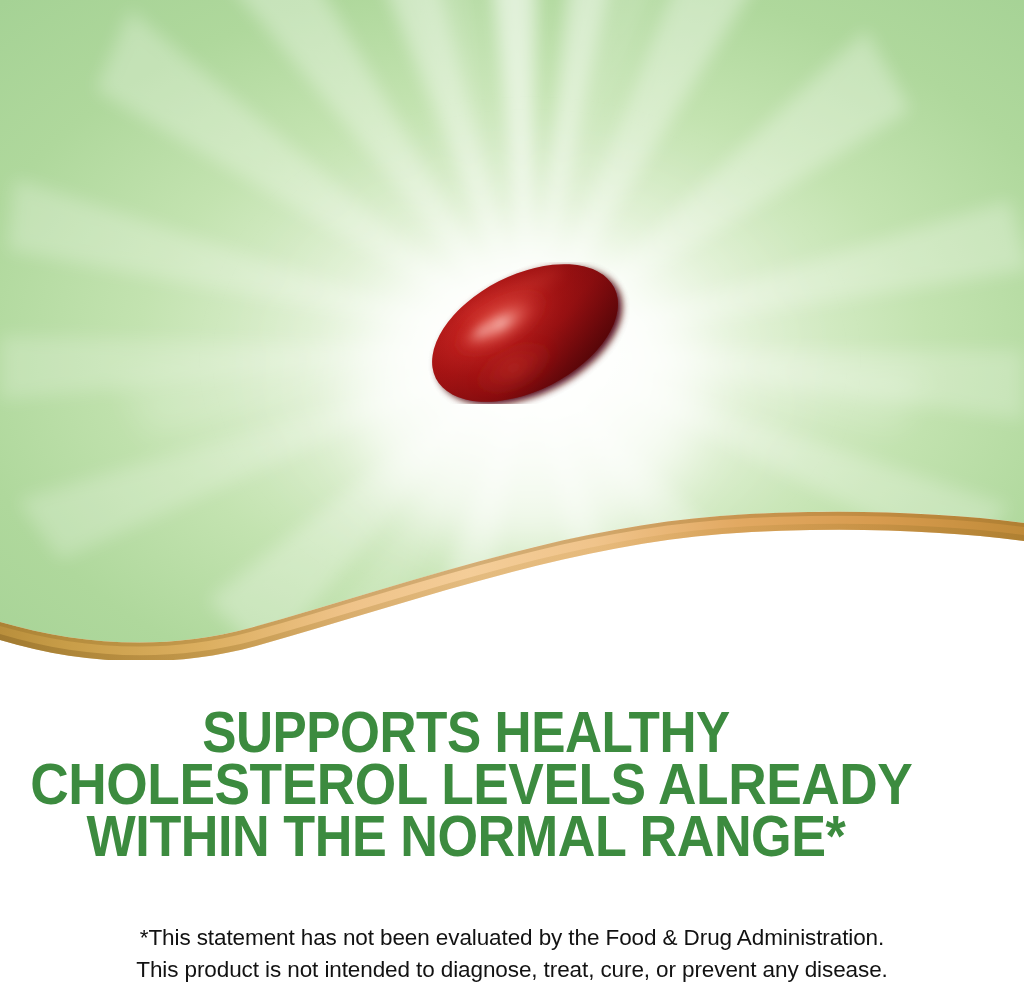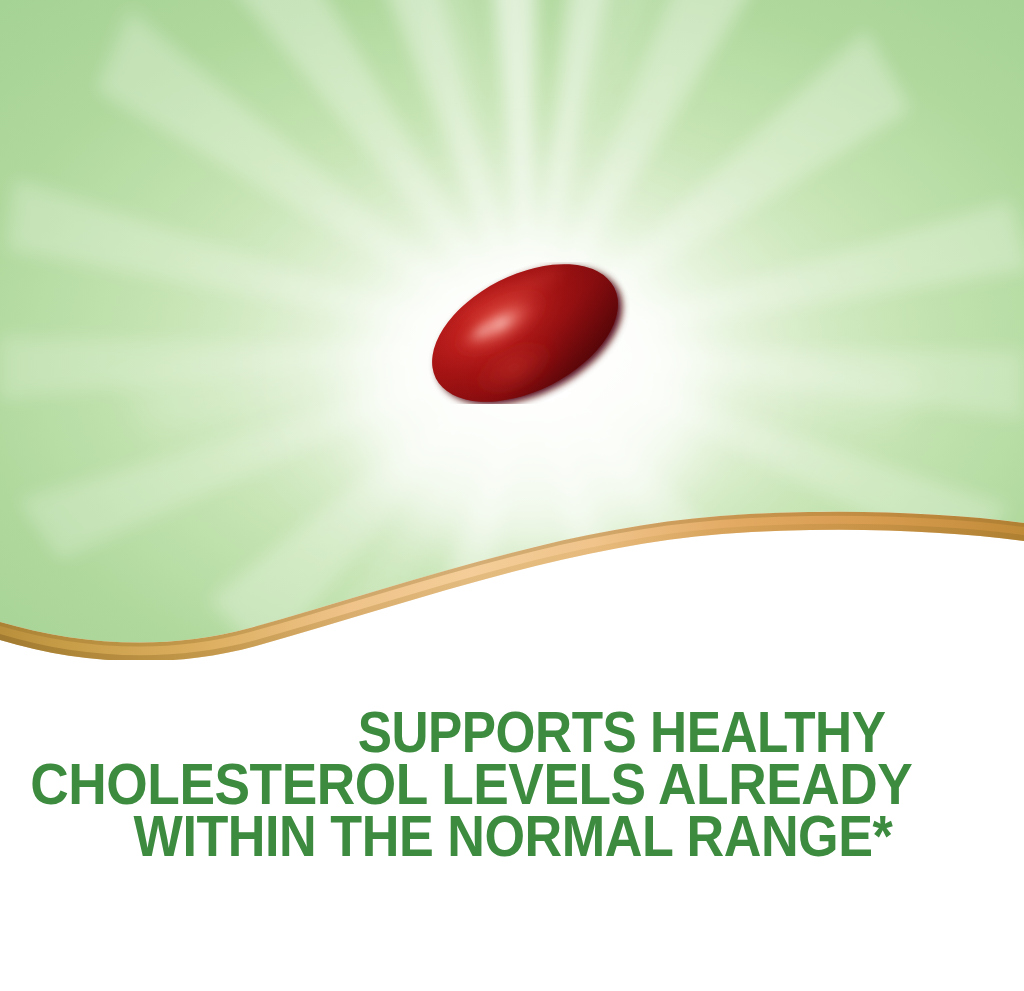--- a/index.html
+++ b/index.html
@@ -48,21 +48,21 @@
     width: 210px;
     height: 142px;
   }
 
   
   .headline {
     position: absolute;
     left: 0;
     top: 706px;
     width: 932px;
-    text-align: right;
+    text-align: center;
   }
   .headline-line {
     display: block;
     color: #3c8b3f;
     font-family: "Liberation Sans Narrow", "Liberation Sans", sans-serif;
     font-weight: bold;
     font-size: 57px;
     line-height: 52px;
     letter-spacing: -0.5px;
     white-space: nowrap;
@@ -289,14 +289,18 @@
       </svg>
     </div>
   </div>
 
   <div class="headline">
     <span class="headline-line l1">SUPPORTS HEALTHY</span>
     <span class="headline-line l2">CHOLESTEROL LEVELS ALREADY</span>
     <span class="headline-line l3">WITHIN THE NORMAL RANGE*</span>
   </div>
 
+  <div class="disclaimer">
+    <span class="disclaimer-line">*This statement has not been evaluated by the Food &amp; Drug Administration.</span>
+    <span class="disclaimer-line">This product is not intended to diagnose, treat, cure, or prevent any disease.</span>
+  </div>
 
 </div>
 
 </body></html>

